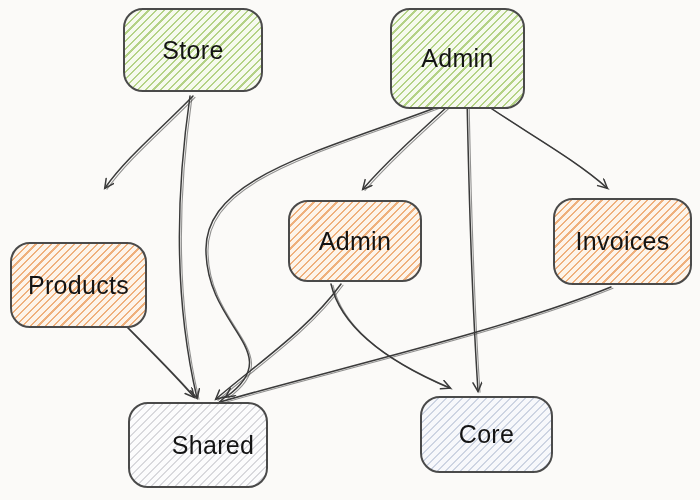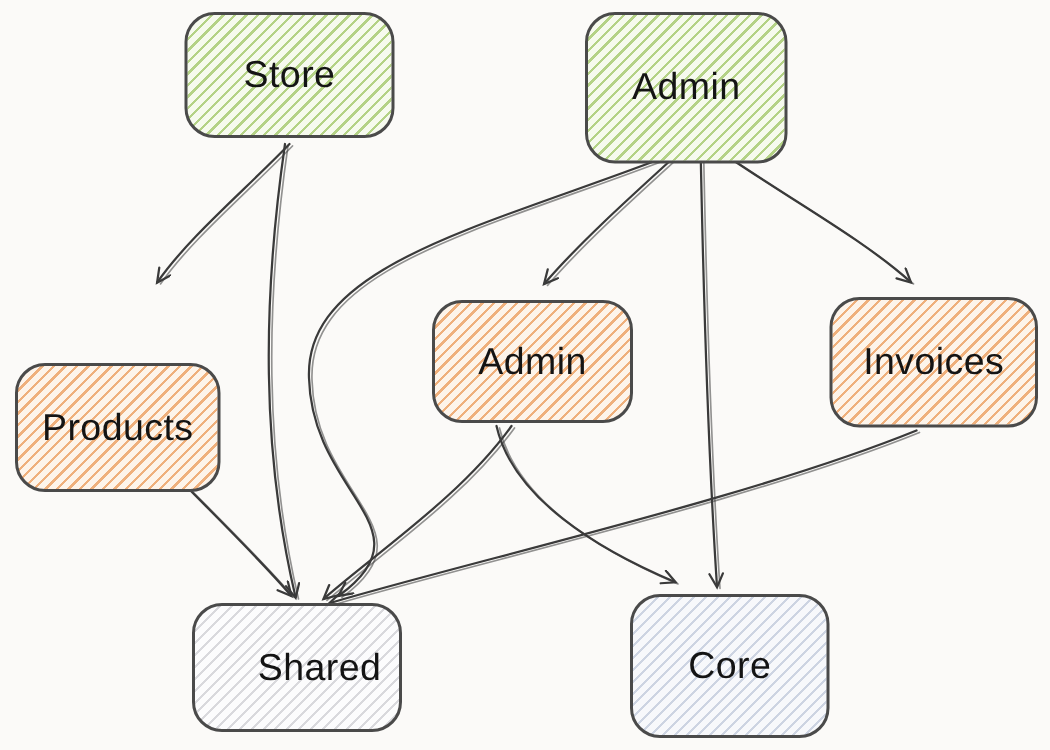--- a/index.html
+++ b/index.html
@@ -89,16 +89,16 @@
     </div>
     <div class="node orange" style="left: 288px; top: 200px; width: 134px; height: 82px;">
       <span>Admin</span>
     </div>
     <div class="node orange" style="left: 553px; top: 198px; width: 139px; height: 87px;">
       <span>Invoices</span>
     </div>
     <div class="node gray" style="left: 128px; top: 402px; width: 140px; height: 86px;">
       <span>Shared</span>
     </div>
-    <div class="node blue" style="left: 420px; top: 396px; width: 133px; height: 96px;">
+    <div class="node blue" style="left: 420px; top: 396px; width: 133px; height: 77px;">
       <span>Core</span>
     </div>
   </div>
 
 </body></html>

